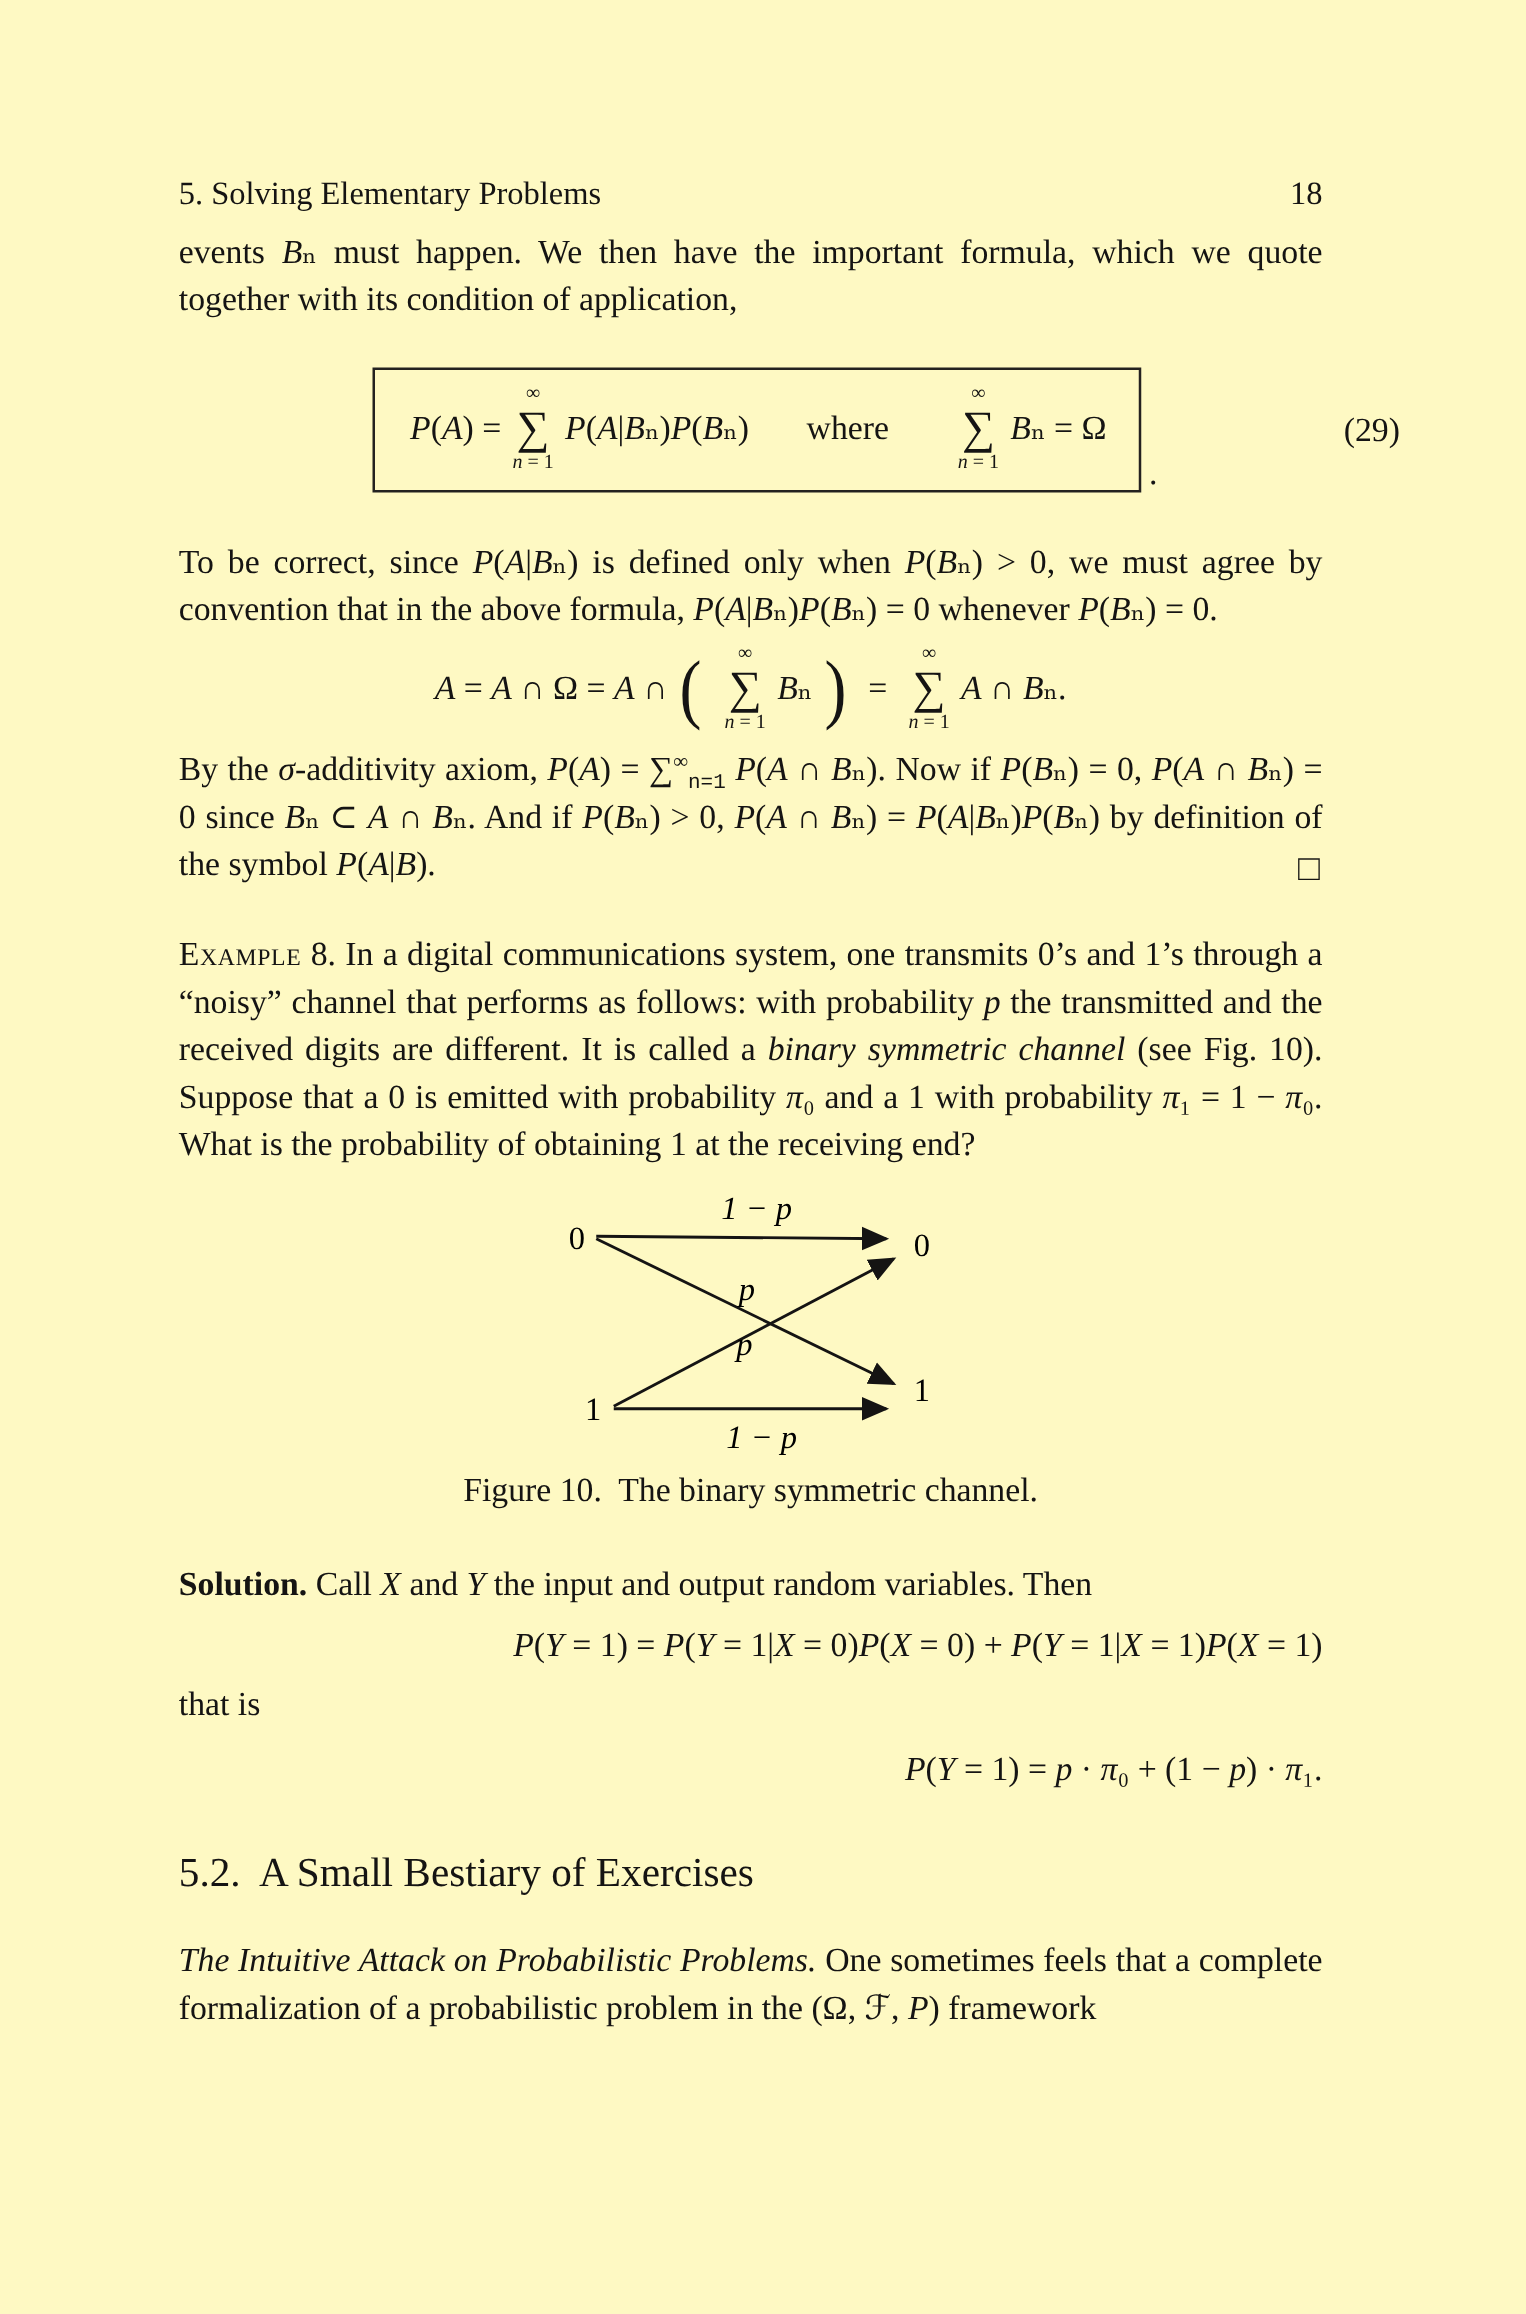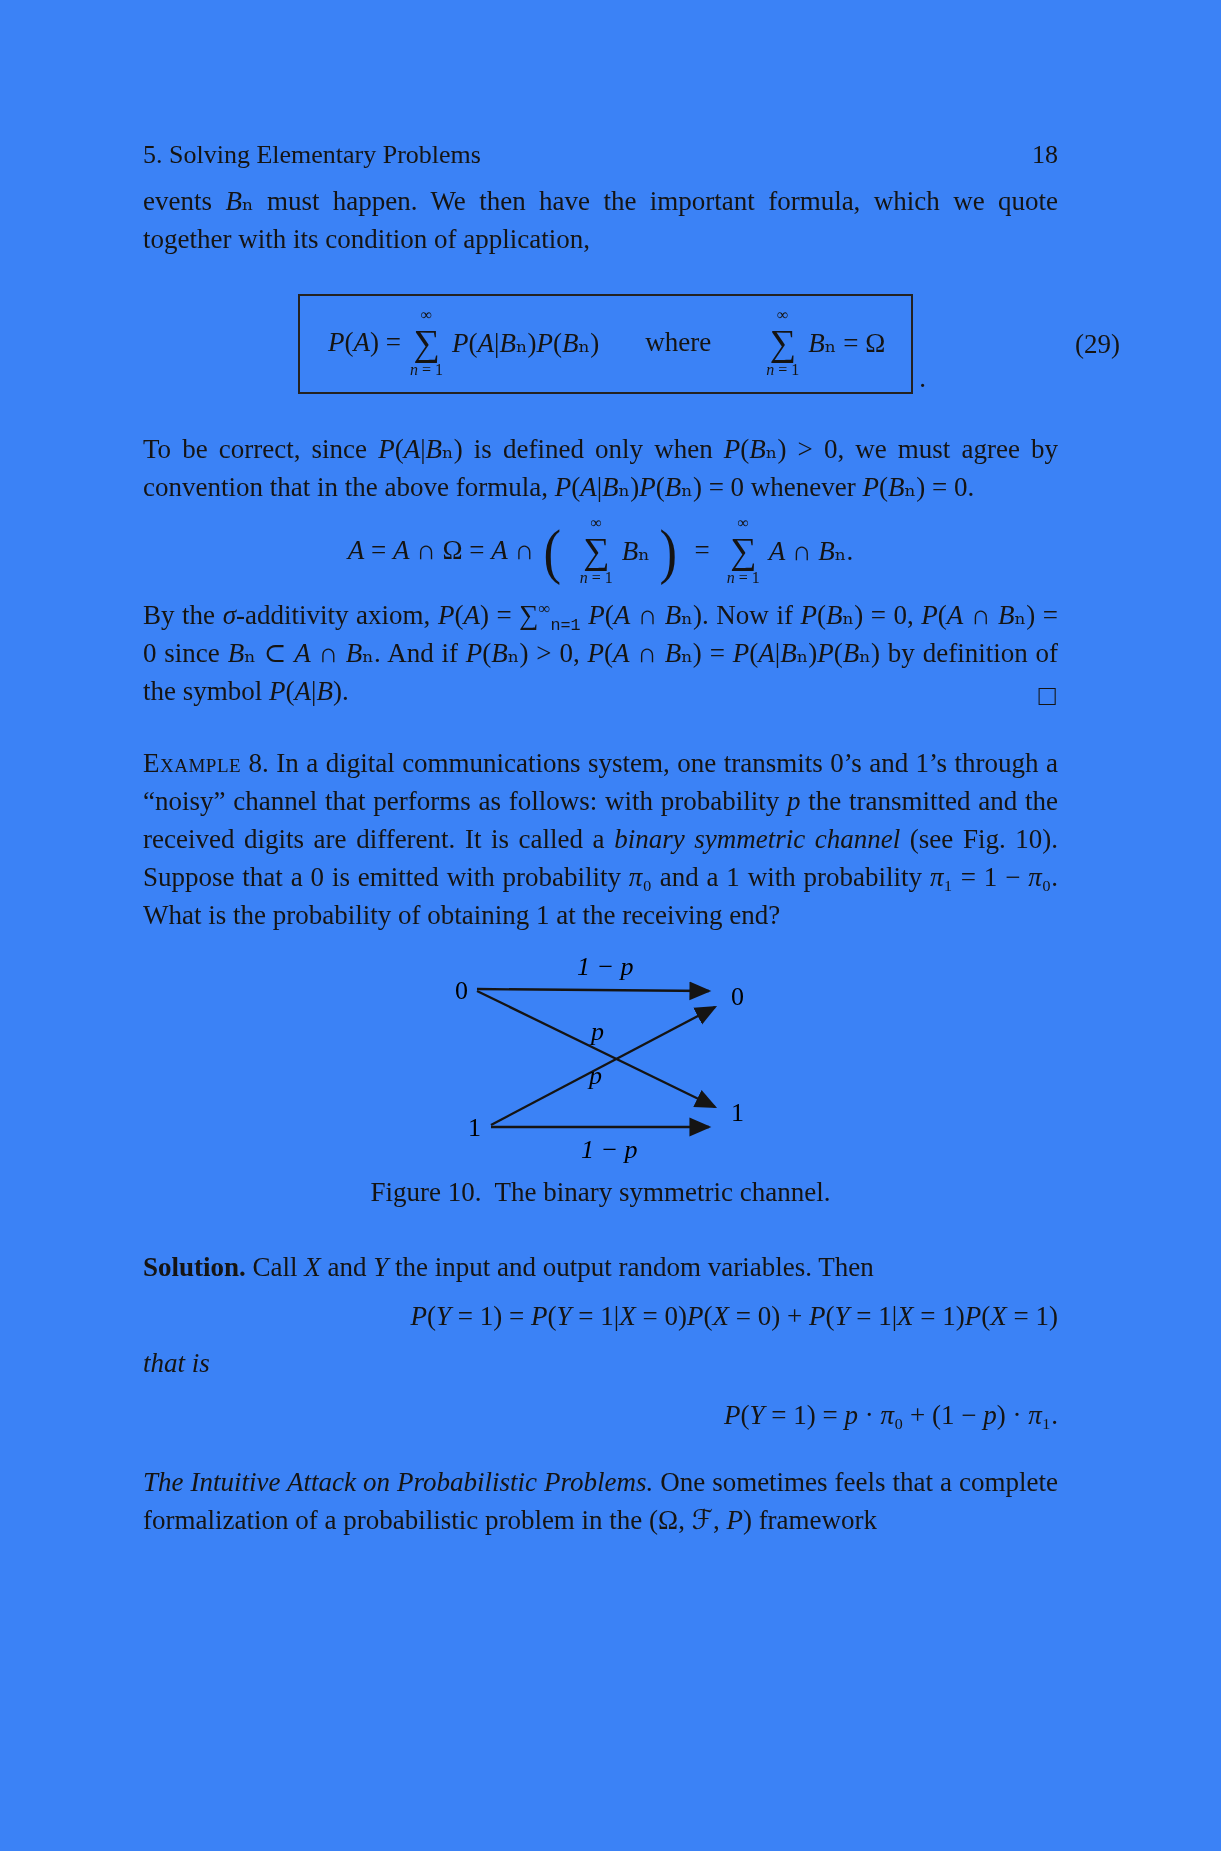--- a/index.html
+++ b/index.html
@@ -1,18 +1,18 @@
 <!DOCTYPE html>
 <html><head>
 <meta charset="utf-8">
 <style>
   html,body{margin:0;padding:0;background:#e8e8e6;}
   .page{
     width:1221px;height:1851px;overflow:hidden;position:relative;
-    background:#3b82f6;color:#151413;
+    background:#fef9c3;color:#151413;
     font-family:"Liberation Serif","DejaVu Serif","DejaVu Sans",serif;
     font-size:27px;box-sizing:border-box;
     padding:140px 163px 0 143px;
   }
   .running-head{display:flex;justify-content:space-between;font-size:26px;}
   .body-text{margin:0;text-align:justify;line-height:38px;}
   .mt-intro{margin-top:12px;}
   .mt-conv{margin-top:36px;}
   .mt-example{margin-top:34px;}
   .mt-closing{margin-top:28px;}
@@ -140,20 +140,21 @@
       <text class="flabel" x="140" y="200">1 − p</text>
     </svg>
   </div>
 
   <p class="figure-caption" style="margin:8px 0 0 0;">Figure 10.&nbsp; The binary symmetric channel.</p>
 
   <p class="body-text solution-lead"><span class="rb">Solution.</span> Call <span class="ri">X</span> and <span class="ri">Y</span> the input and output random variables. Then</p>
 
   <p class="display-eq" style="margin:10px 0 0 0;"><span class="ri">P</span>(<span class="ri">Y</span> = 1) = <span class="ri">P</span>(<span class="ri">Y</span> = 1|<span class="ri">X</span> = 0)<span class="ri">P</span>(<span class="ri">X</span> = 0) + <span class="ri">P</span>(<span class="ri">Y</span> = 1|<span class="ri">X</span> = 1)<span class="ri">P</span>(<span class="ri">X</span> = 1)</p>
 
-  <p class="body-text that-is" style="margin:8px 0 13px 0;font-style:italic;">that is</p>
+  <p class="body-text that-is" style="margin:8px 0 13px 0;">that is</p>
 
   <p class="display-eq" style="margin:8px 0 0 0;"><span class="ri">P</span>(<span class="ri">Y</span> = 1) = <span class="ri">p</span> · <span class="ri">π</span>₀ + (1 − <span class="ri">p</span>) · <span class="ri">π</span>₁.</p>
 
+  <h2 class="section-heading" style="margin:42px 0 0 0;">5.2.&nbsp; A Small Bestiary of Exercises</h2>
 
   <p class="body-text mt-closing"><span class="ri">The Intuitive Attack on Probabilistic Problems.</span> One sometimes feels that a complete formalization of a probabilistic problem in the (Ω, ℱ, <span class="ri">P</span>) framework</p>
 
 </div>
 
 </body></html>

